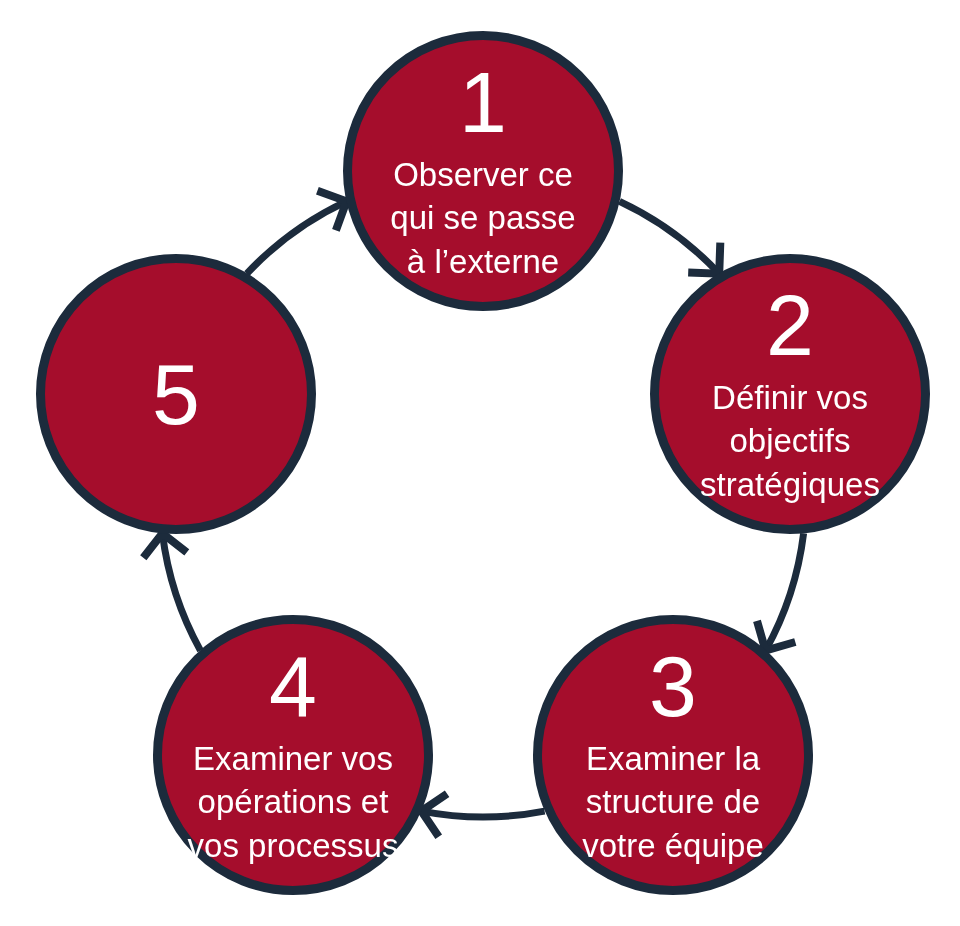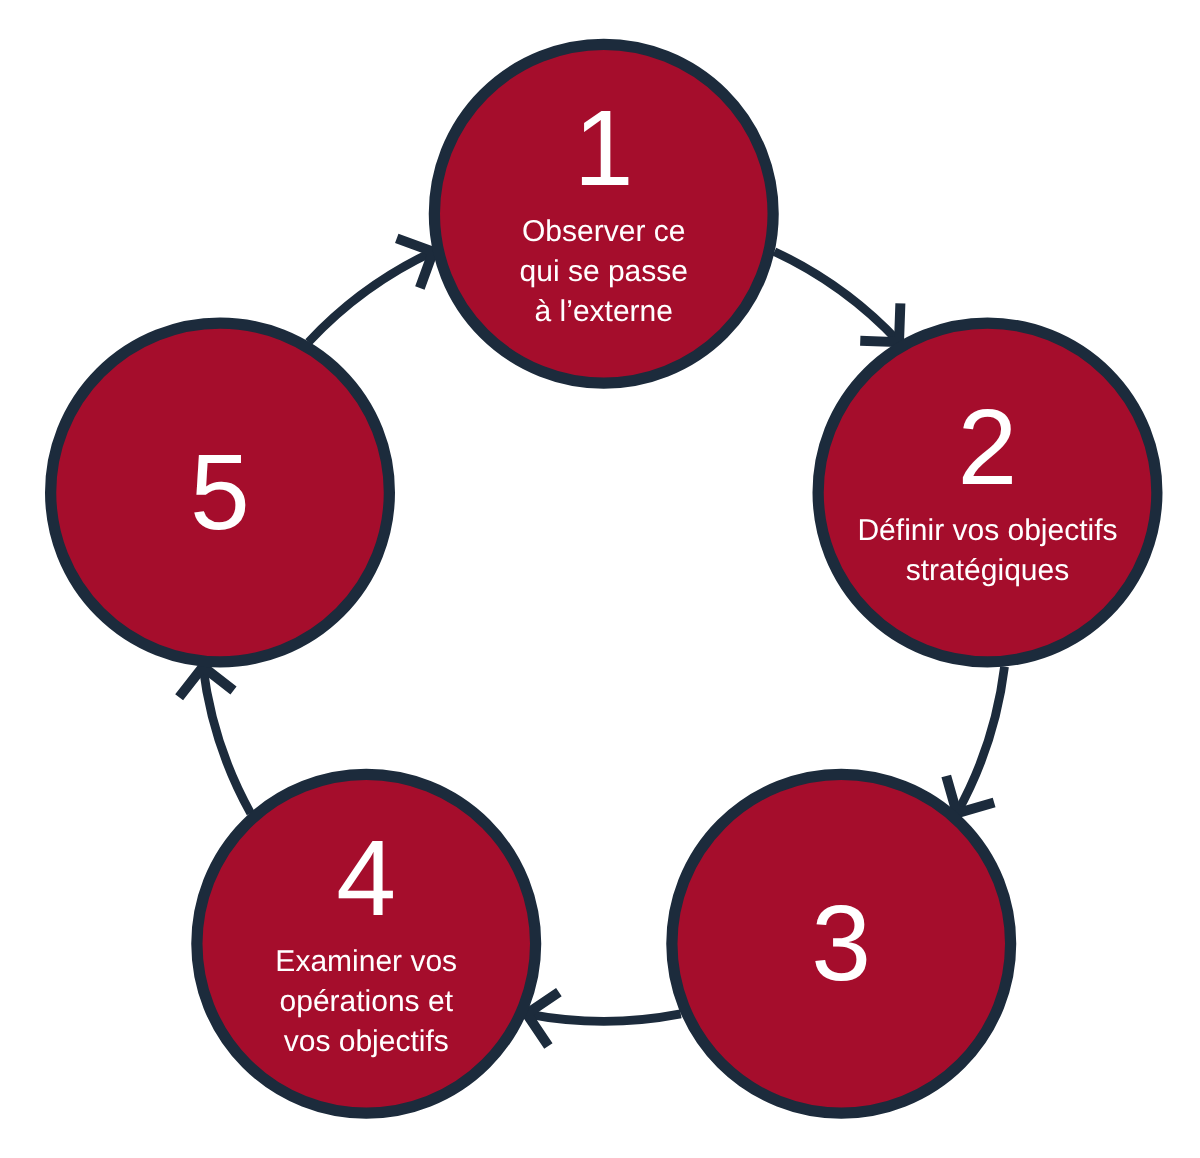--- a/index.html
+++ b/index.html
@@ -36,21 +36,21 @@
     align-items: center;
     justify-content: center;
     text-align: center;
   }
   .num {
     font-size: 86px;
     line-height: 1.0;
     font-weight: 400;
   }
   .lbl {
-    font-size: 24px;
+    font-size: 33px;
     line-height: 1.32;
     margin-top: 8px;
     white-space: pre-line;
     font-weight: 400;
   }
   
   .c1 { left: 343px; top:  31px; }
   .c2 { left: 650px; top: 254px; }
   .c3 { left: 533px; top: 615px; }
   .c4 { left: 153px; top: 615px; }
@@ -82,26 +82,29 @@
   </div>
 
   <div class="circle c2">
     <div class="num">2</div>
     <div class="lbl">Définir vos objectifs
 stratégiques</div>
   </div>
 
   <div class="circle c3">
     <div class="num">3</div>
+    <div class="lbl">Examiner la
+structure de
+votre équipe</div>
   </div>
 
   <div class="circle c4">
     <div class="num">4</div>
     <div class="lbl">Examiner vos
 opérations et
-vos objectifs</div>
+vos processus</div>
   </div>
 
   <div class="circle c5">
     <div class="num">5</div>
   </div>
 
 </div>
 
 </body></html>

